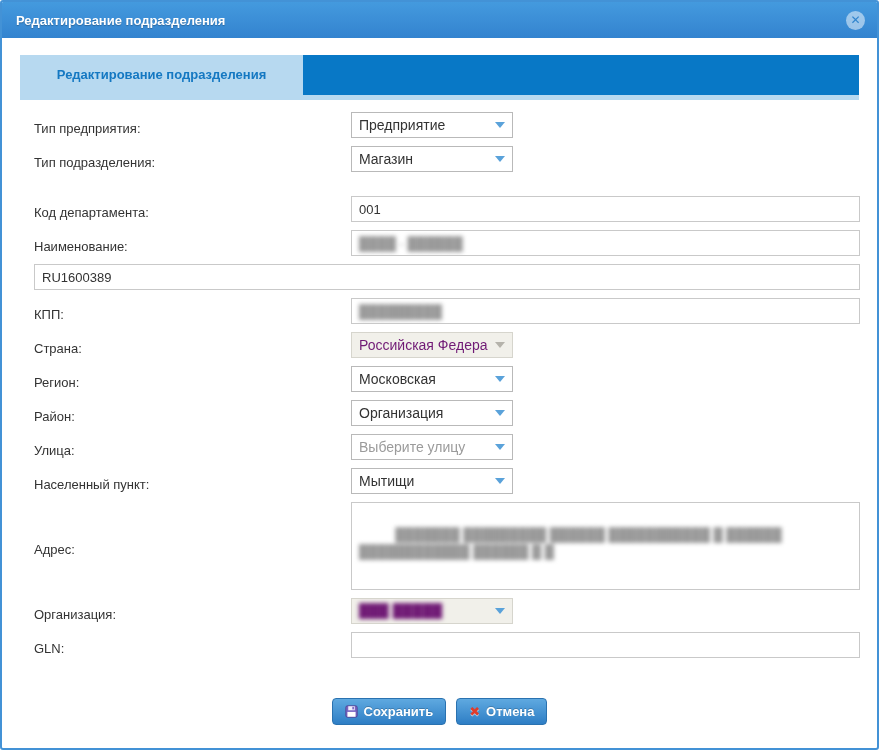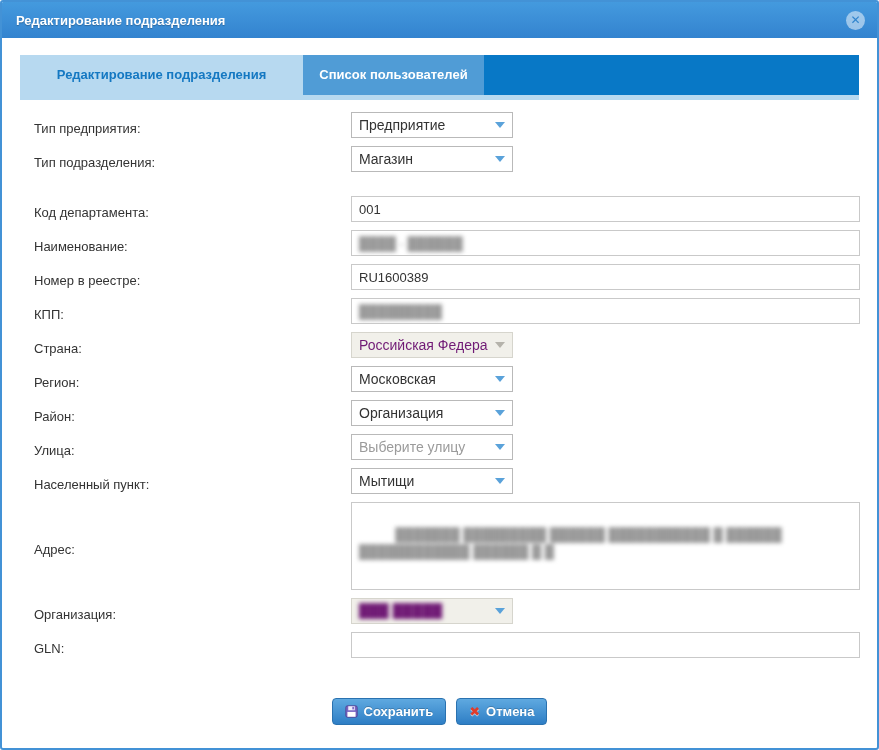--- a/index.html
+++ b/index.html
@@ -72,21 +72,20 @@
 
   <div class="titlebar">
     <div class="title">Редактирование подразделения</div>
     <div class="close">
       <span>✕</span>
     </div>
   </div>
 
   <div class="tabs">
     <div class="tab active">Редактирование подразделения</div>
-    <div class="tab inactive">Список пользователей</div>
     <div class="tab-filler"></div>
   </div>
   <div class="tab-underline"></div>
 
   <div class="form">
 
     <div class="row">
       <label class="lbl">Тип предприятия:</label>
       <div class="field">
         <div class="select">
@@ -118,21 +117,20 @@
     <div class="row">
       <label class="lbl">Наименование:</label>
       <div class="field">
         <div class="input">
           <span class="blurred">████ - ██████</span>
         </div>
       </div>
     </div>
 
     <div class="row">
-      <label class="lbl">Номер в реестре:</label>
       <div class="field">
         <div class="input">
           <span>RU1600389</span>
         </div>
       </div>
     </div>
 
     <div class="row">
       <label class="lbl">КПП:</label>
       <div class="field">

